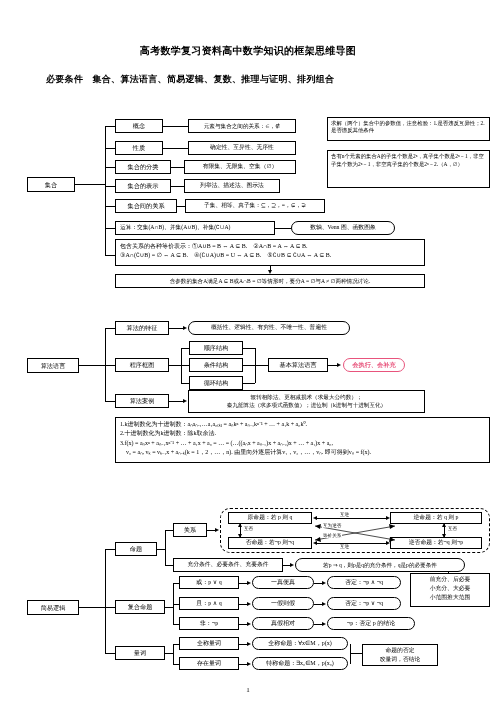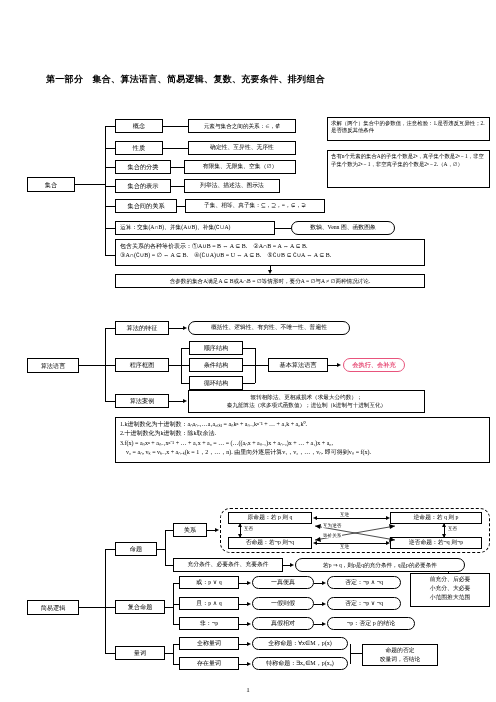--- a/index.html
+++ b/index.html
@@ -86,21 +86,22 @@
   .pageno {
     position:absolute; left:0; top:686px; width:496px;
     text-align:center; font-size:7px;
   }
 </style>
 </head>
 <body>
 
 <div class="page">
 
-  <div class="subtitle">第一部分　集合、算法语言、简易逻辑、复数、充要条件、排列组合</div>
+  <div class="title">高考数学复习资料高中数学知识的框架思维导图</div>
+  <div class="subtitle">必要条件　集合、算法语言、简易逻辑、复数、推理与证明、排列组合</div>
 
   <div class="bx" style="left:27px; top:177px; width:48px; height:15px;">集合</div>
 
   <div class="hl" style="left:75px; top:184px; width:30px;"></div>
 
   <div class="vl" style="left:105px; top:126px; height:129px;"></div>
 
   <div class="hl" style="left:105px; top:126px; width:10px;"></div>
   <div class="hl" style="left:105px; top:148px; width:10px;"></div>
   <div class="hl" style="left:105px; top:167px; width:10px;"></div>

